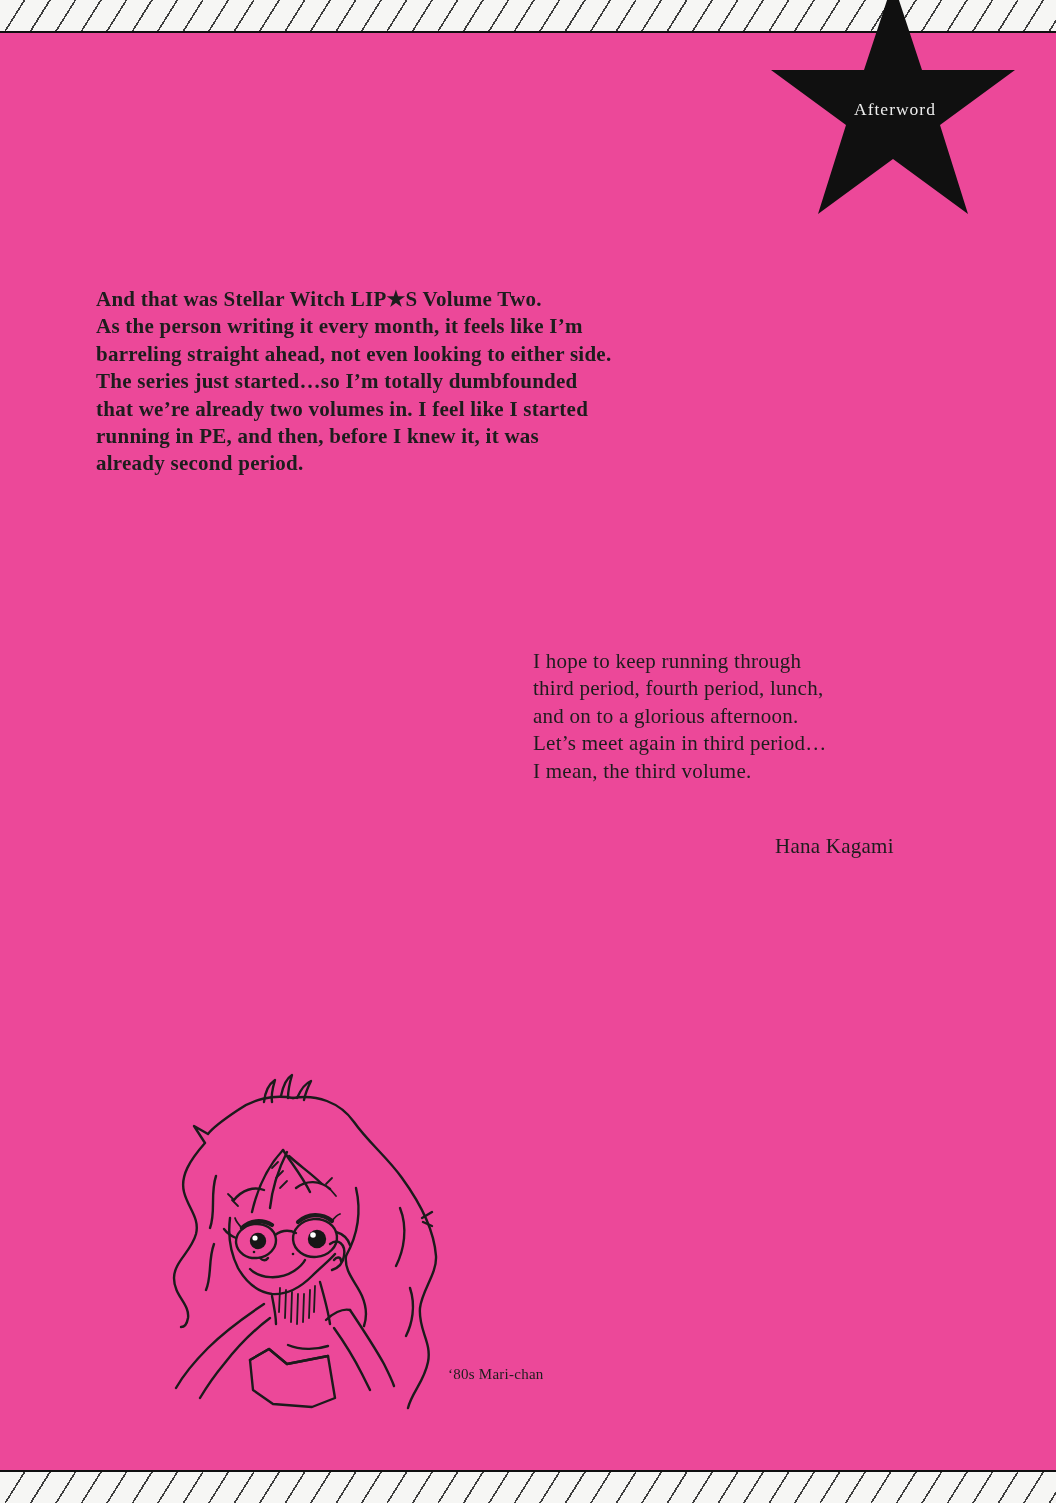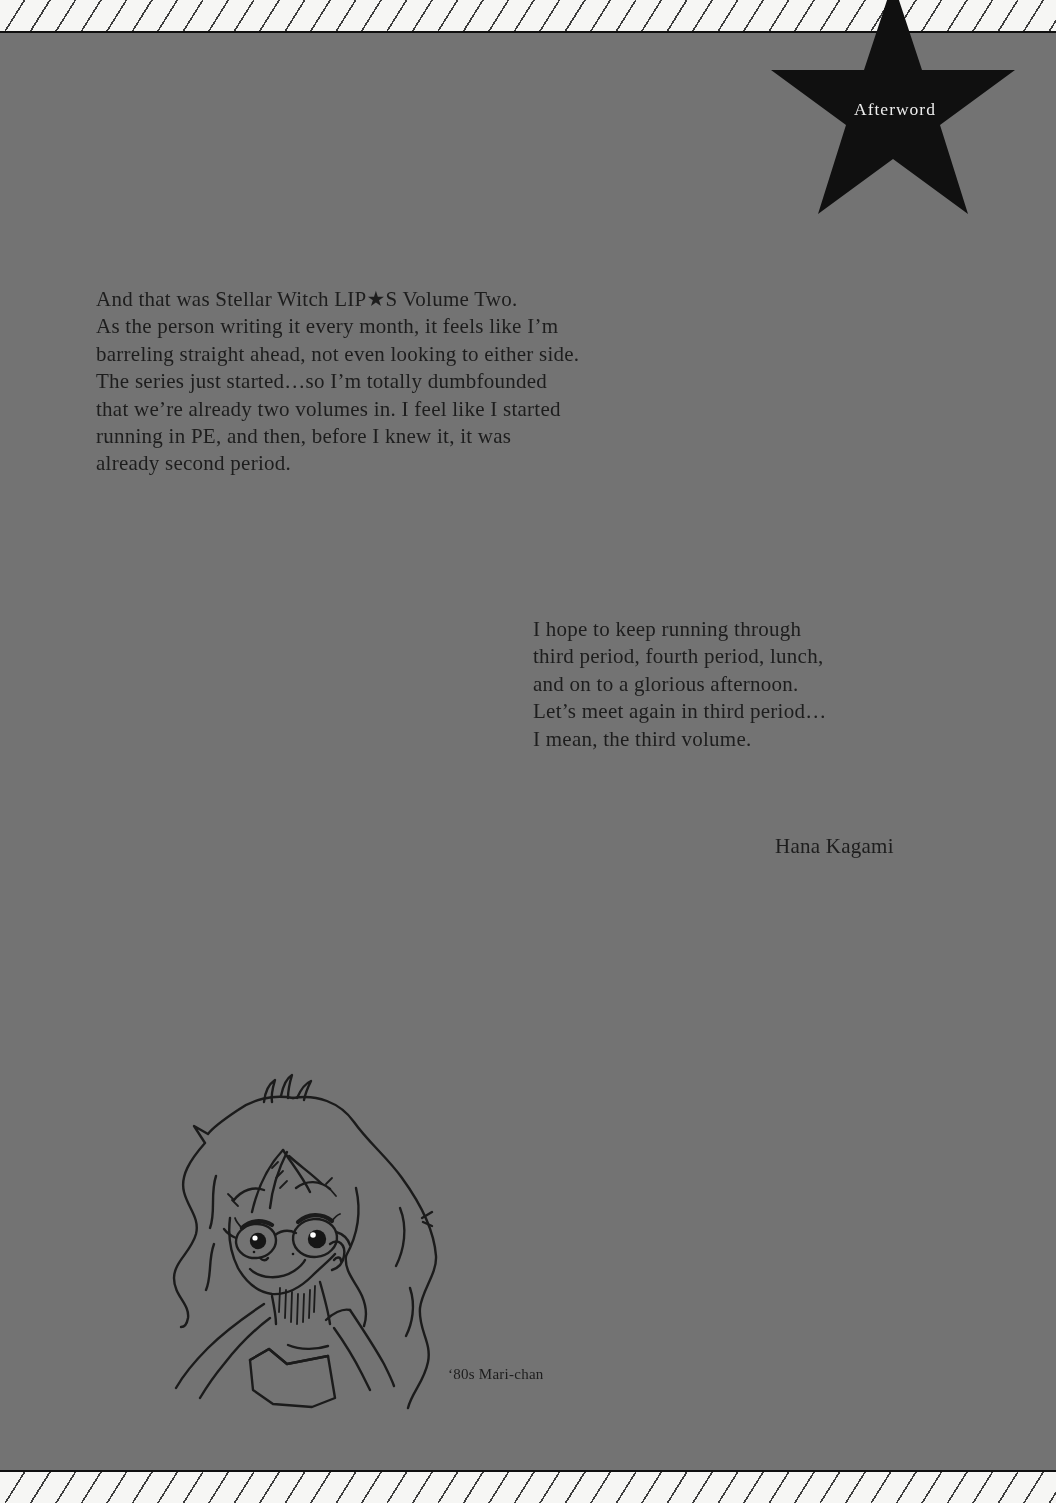--- a/index.html
+++ b/index.html
@@ -1,20 +1,20 @@
 <!DOCTYPE html>
 <html><head>
 <meta charset="utf-8">
 <style>
   html,body{margin:0;padding:0;}
   body{background:#ffffff;}
   #page{
     position:relative;
     width:1056px;height:1503px;
-    background:#737373;
+    background:#ec4899;
     overflow:hidden;
     font-family:"Liberation Serif", serif;
     color:#1d1d1d;
   }
   .hatch-band{
     position:absolute;left:0;width:1056px;height:31px;
     background:repeating-linear-gradient(122deg,
       #f6f6f4 0px,#f6f6f4 20px,
       #3d3d3d 20px,#3d3d3d 21.6px);
   }
@@ -24,23 +24,23 @@
     position:absolute;left:0;top:0;width:1056px;height:240px;
   }
   .para{
     position:absolute;
     white-space:pre-line;
     font-size:21px;
     line-height:27.4px;
     letter-spacing:0.25px;
     color:#1d1d1d;
   }
-  #para1{left:96px;top:286px;width:590px;}
+  #para1{left:96px;top:286px;width:590px;font-weight:bold;}
   #para2{left:96px;top:503px;width:590px;}
-  #para3{left:533px;top:616px;width:360px;}
+  #para3{left:533px;top:648px;width:360px;}
   #signature{left:775px;top:833px;width:220px;}
   #caption{left:448px;top:1361px;width:220px;font-size:15px;}
   .sketch{
     position:absolute;left:160px;top:1068px;width:300px;height:350px;
   }
   .sketch path, .sketch ellipse{
     fill:none;stroke:#1b1b1b;stroke-width:2.4;
     stroke-linecap:round;stroke-linejoin:round;
   }
   .sketch .lash{stroke-width:4.2;}

